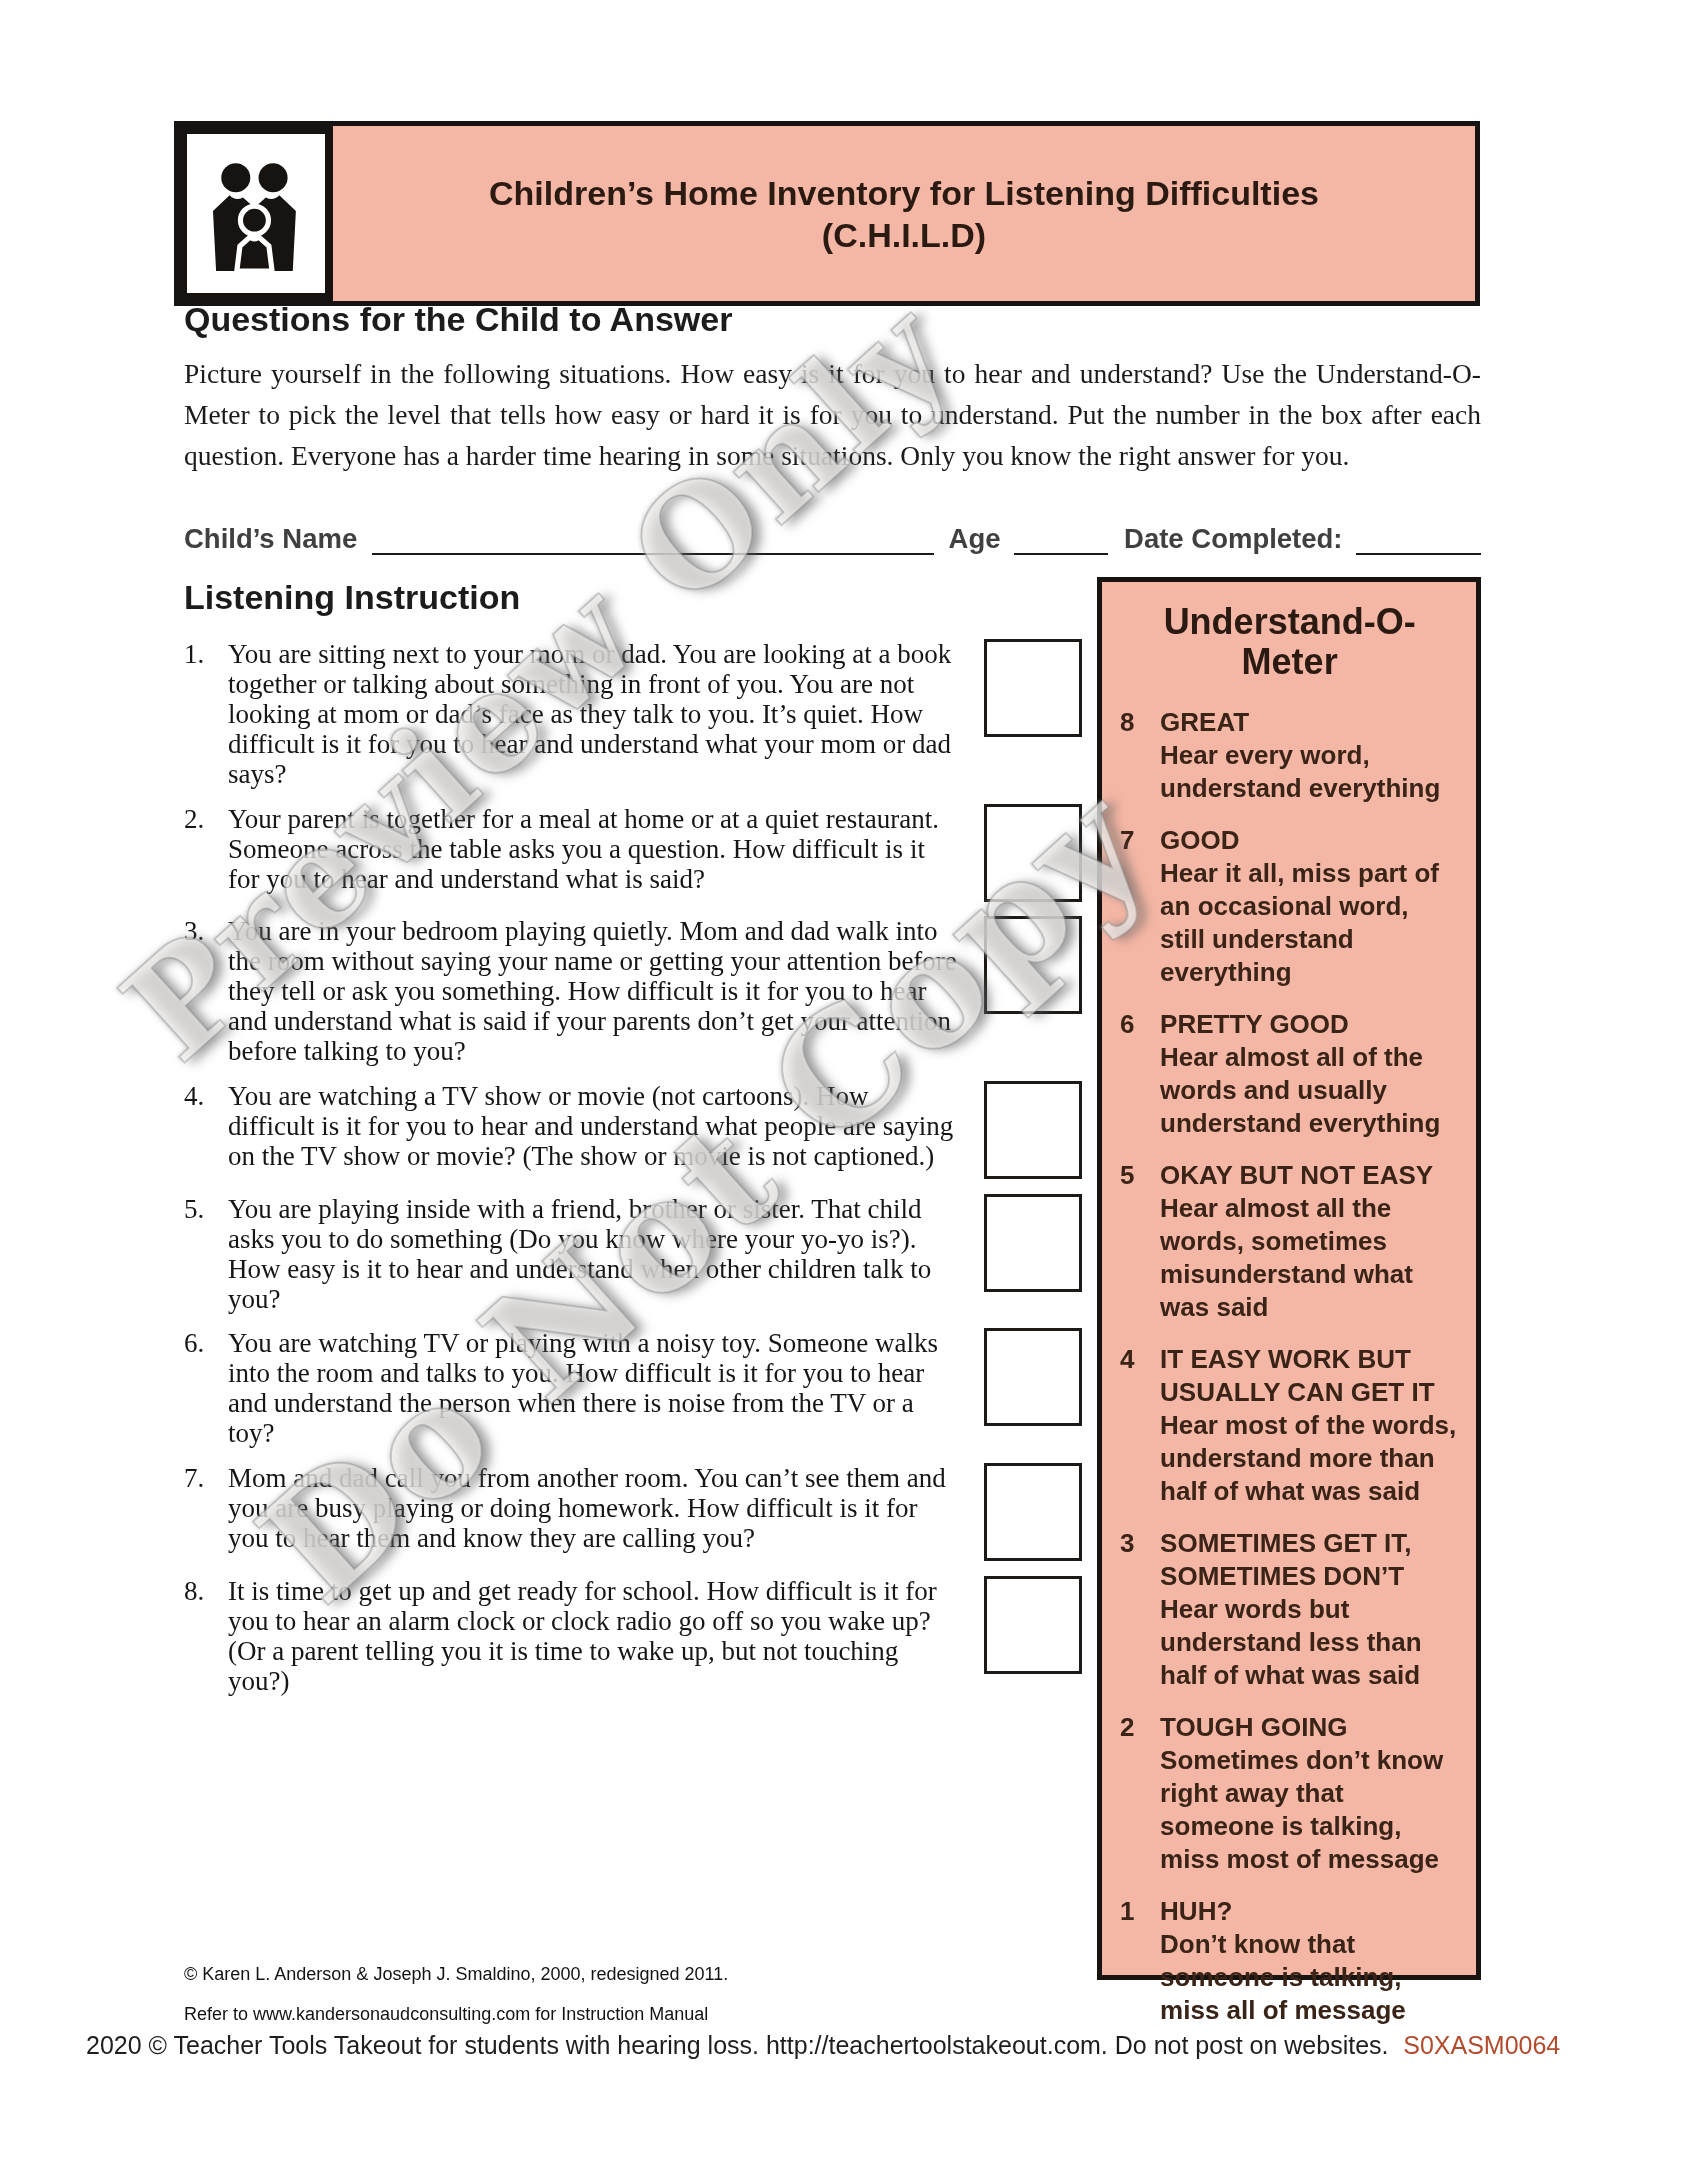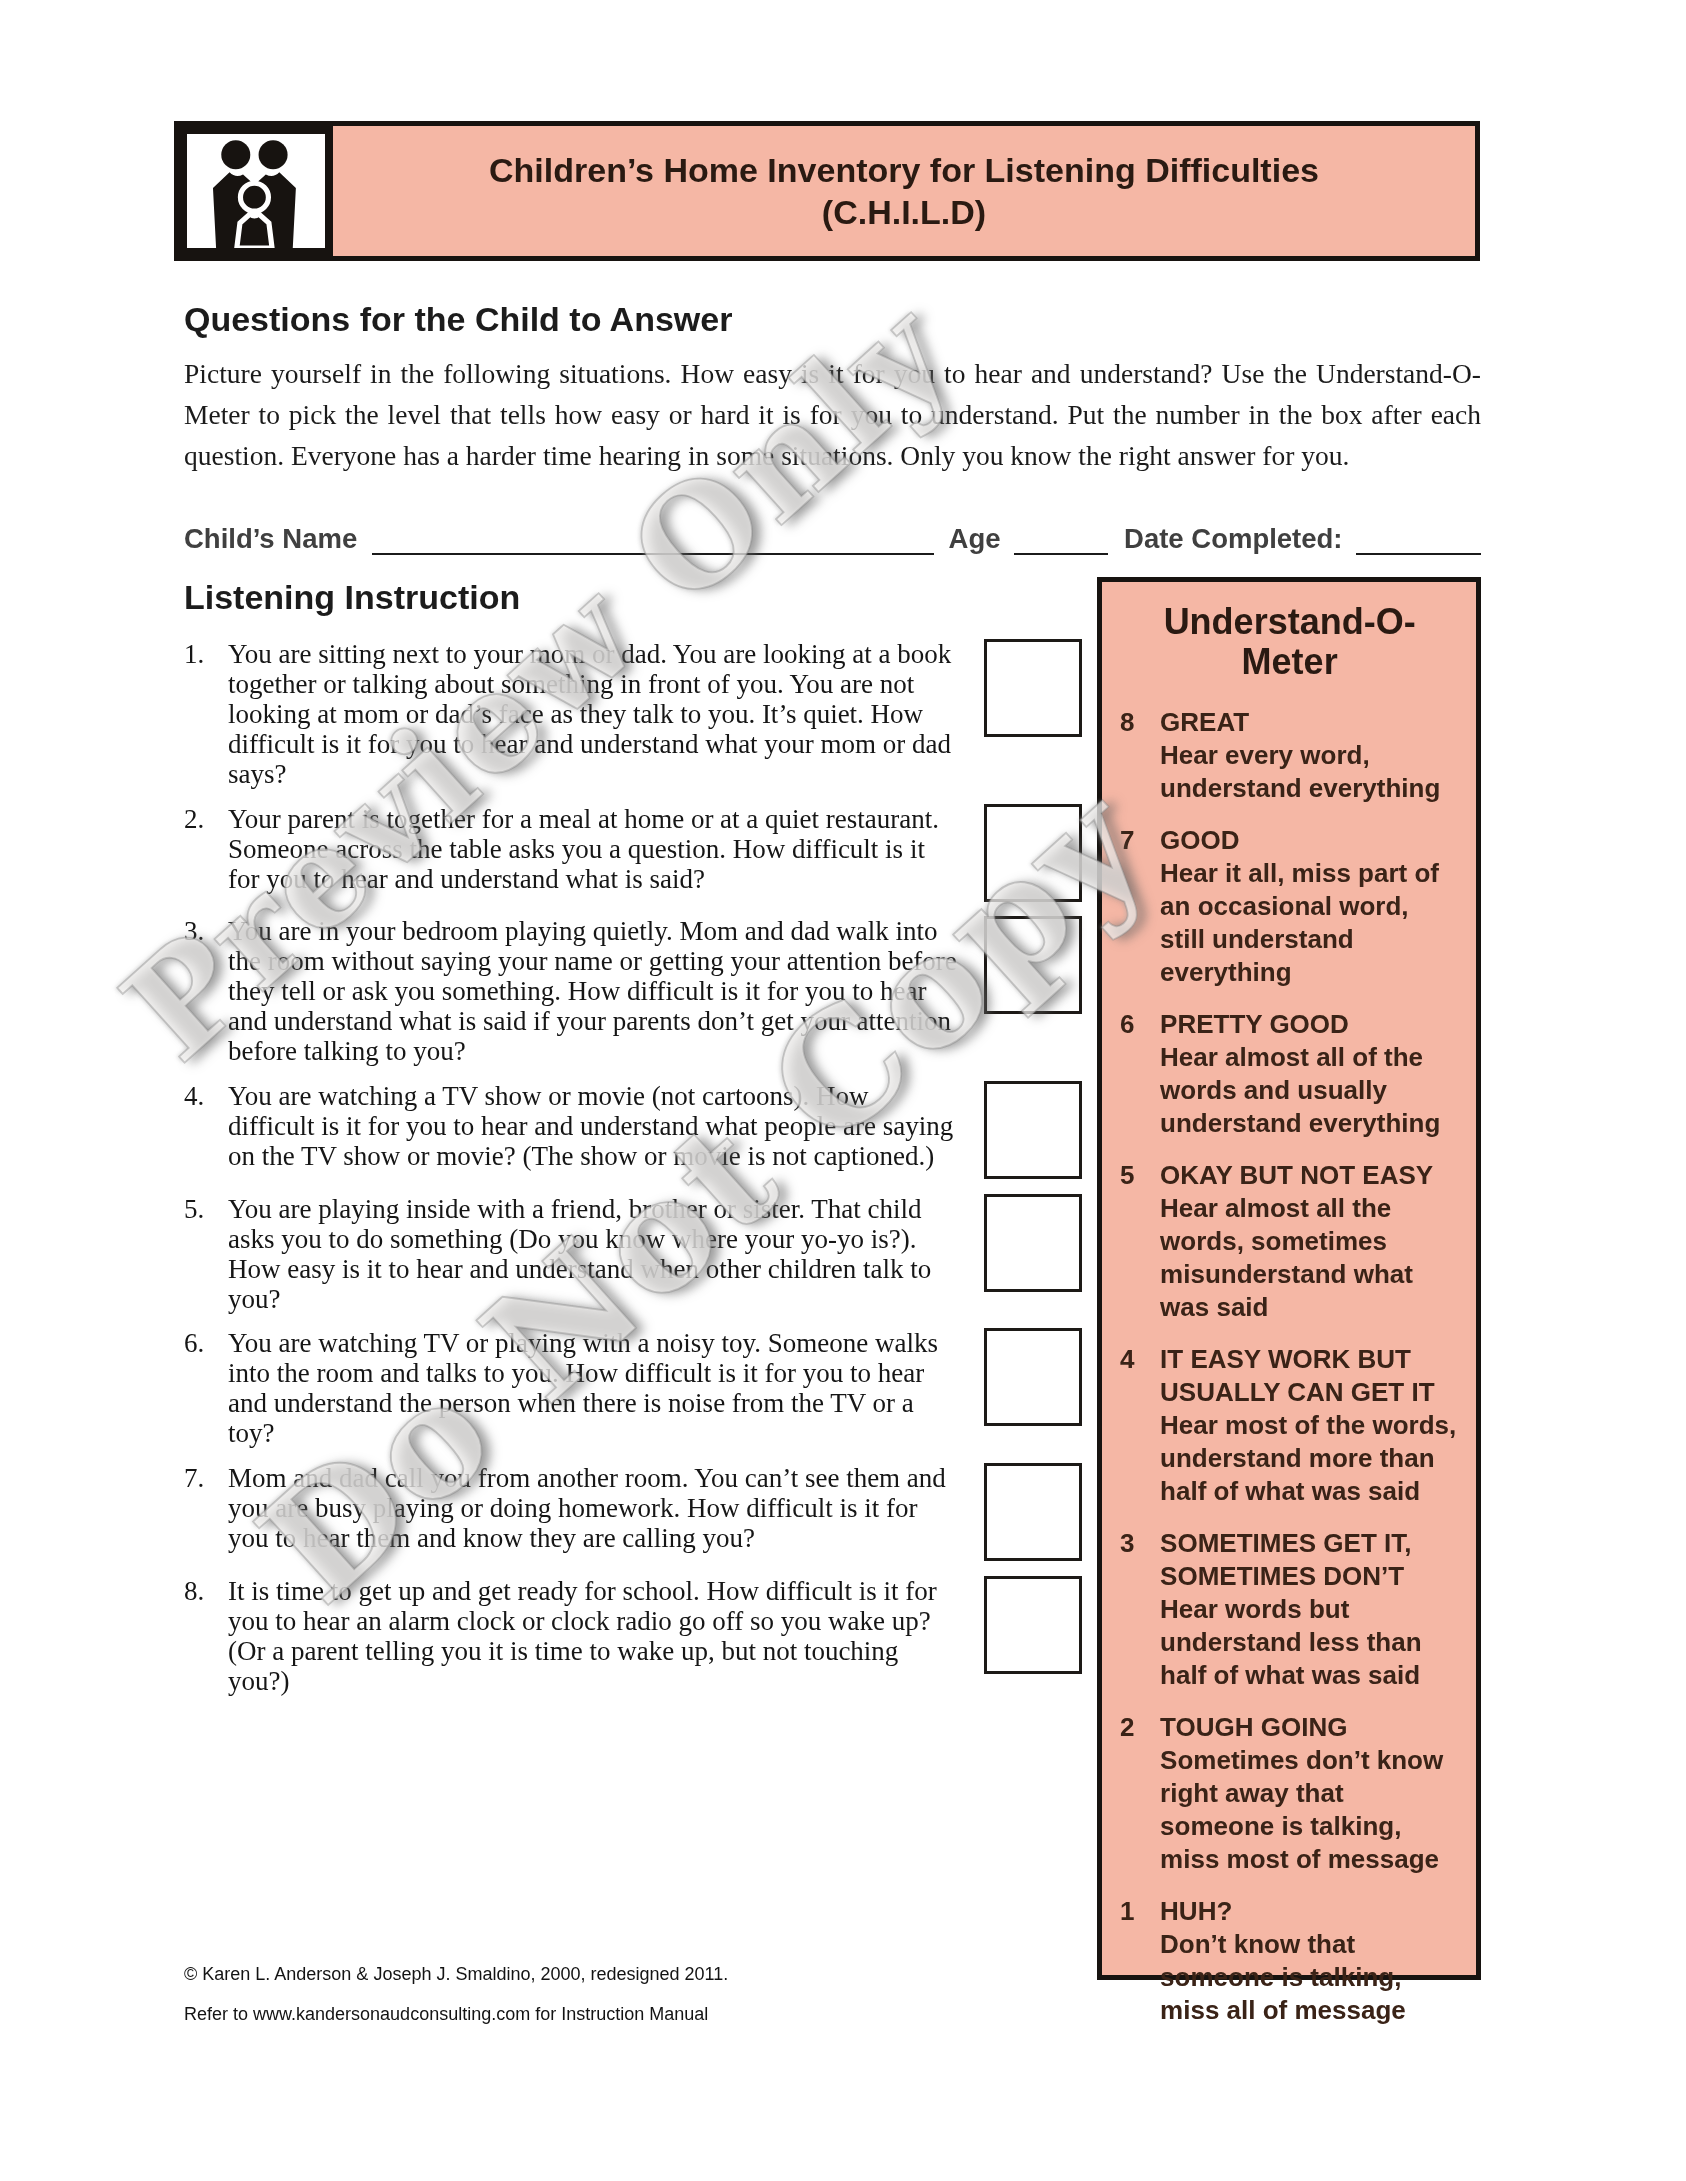--- a/index.html
+++ b/index.html
@@ -3,21 +3,21 @@
 <meta charset="utf-8">
 <style>
   html,body { margin:0; padding:0; background:#fff; }
   .page {
     position:relative; width:1686px; height:2182px; background:#ffffff;
     overflow:hidden; font-family:"Liberation Sans", sans-serif; color:#1b1b1b;
   }
 
   
   .banner {
-    position:absolute; left:174px; top:121px; width:1306px; height:140px;
+    position:absolute; left:174px; top:121px; width:1306px; height:185px;
     box-sizing:border-box; background:#f5b7a5; border:5.5px solid #171310;
     display:flex;
   }
   .logo-cell { width:154px; flex:none; box-sizing:border-box; background:#171310; padding:8.3px; }
   .logo-inner { width:100%; height:100%; background:#ffffff; display:flex; align-items:center; justify-content:center; }
   .logo-inner svg { width:105px; height:114px; }
   .banner-title {
     flex:1; display:flex; flex-direction:column; align-items:center; justify-content:center;
     font-weight:bold; font-size:34px; line-height:42px; color:#2a1a12; text-align:center;
   }
@@ -246,18 +246,21 @@
           </div>
         </div>
     </aside>
   </div>
 
   <div class="credits">
     <div>© Karen L. Anderson &amp; Joseph J. Smaldino, 2000, redesigned 2011.</div>
     <div>Refer to www.kandersonaudconsulting.com for Instruction Manual</div>
   </div>
 
+  <div class="footer">
+    <span>2020 © Teacher Tools Takeout for students with hearing loss. http://teachertoolstakeout.com. Do not post on websites.</span><span class="footer-code">S0XASM0064</span>
+  </div>
 
   <div class="wm wm1">Preview Only</div>
   <div class="wm wm2">Do Not Copy</div>
 
 </div>
 
 
 </body></html>

